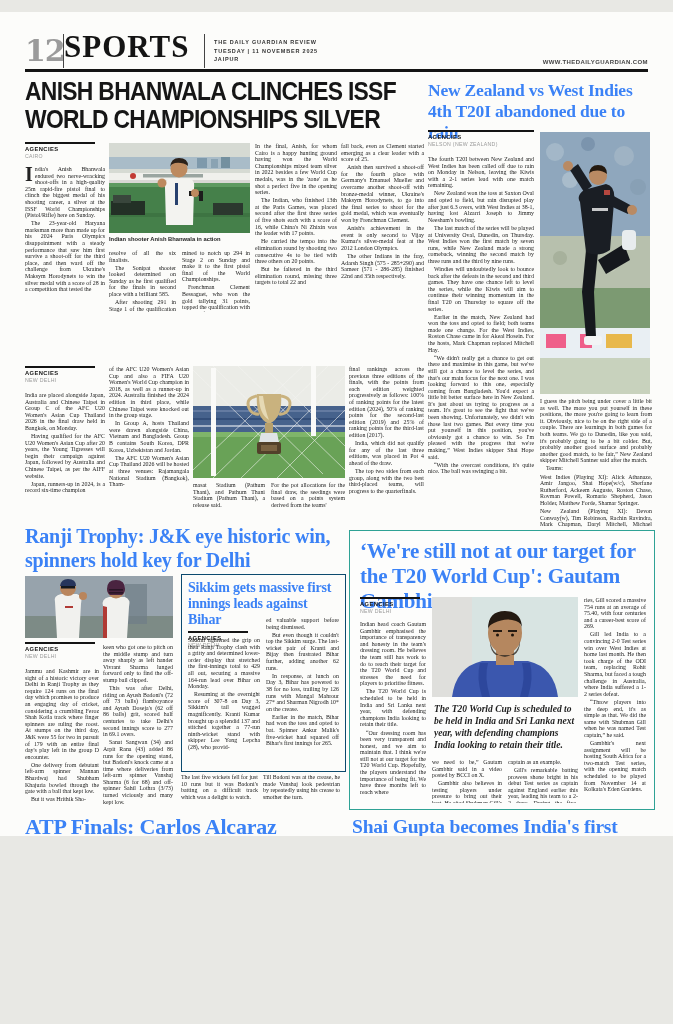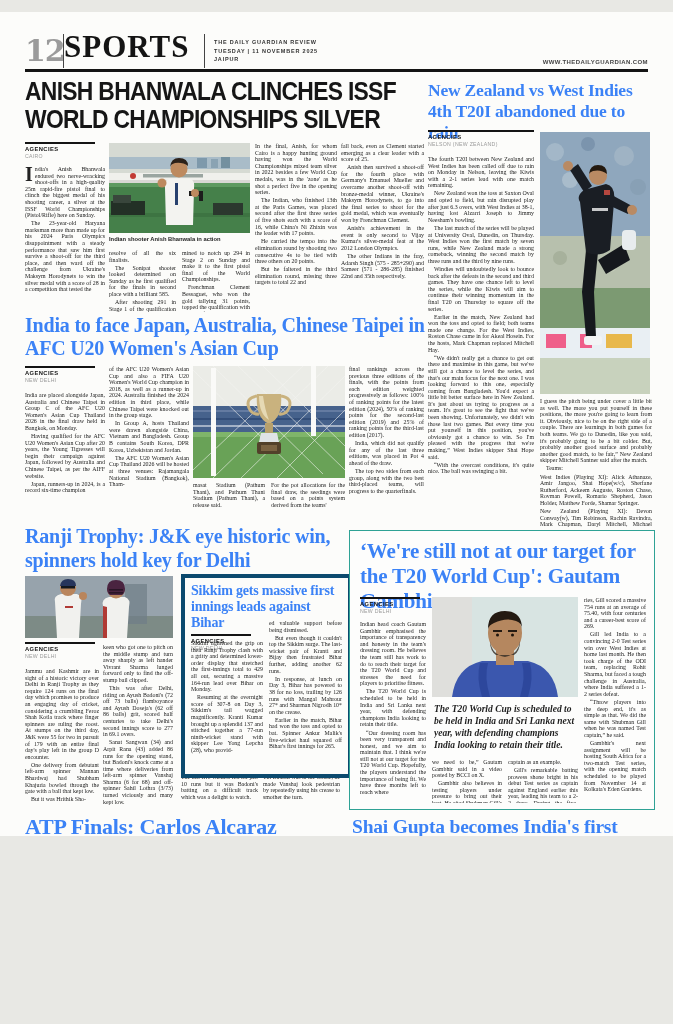--- a/index.html
+++ b/index.html
@@ -23,21 +23,21 @@
   .byline .city{font:5.2px "Liberation Sans",sans-serif;color:#9a9a9a;letter-spacing:.3px;margin-top:1px;text-transform:uppercase;}
   
   .col{font-size:5.9px;line-height:6.6px;text-align:justify;overflow:hidden;color:#222;}
   .col p{margin:0 0 1.5px 0;text-indent:6px;}
   .col p.ni{text-indent:0;}
   .dc::first-letter{float:left;font-size:20px;line-height:15px;font-weight:700;padding:1px 2px 0 0;}
   .photo{overflow:hidden;background:#d8d8d4;}
   .photo svg{display:block;}
   .caption{font:700 5.8px "Liberation Sans",sans-serif;color:#222;}
   .pullcap{font:italic 700 9.5px/12px "Liberation Serif",serif;color:#1f1f1f;}
-  .boxed{border:4px solid #0c4a6e;background:#fcfcfa;}
+  .boxed{border:1px solid #0c4a6e;background:#fcfcfa;}
   .teal-box{border:1.6px solid var(--accent,#2fa295);background:#fdfdfc;}
 </style>
 </head>
 <body>
 
 <div id="page">
 
   <div class="abs pageno" style="left:25px;top:21px;">12</div>
   <div class="abs vrule" style="left:63px;top:22px;height:34px;"></div>
   <div class="abs masthead" style="left:64px;top:17px;">SPORTS</div>
@@ -162,21 +162,20 @@
       </g>
     </svg>
   </div>
   <div class="abs col" style="left:540px;top:386px;width:112px;height:130px;">
     <p class="ni">I guess the pitch being under cover a little bit as well. The more you put yourself in these positions, the more you're going to learn from it. Obviously, nice to be on the right side of a couple. There are learnings in both games for both teams. We go to Dunedin, like you said, it's probably going to be a bit colder. But, probably another good surface and probably another good match, to be fair,” New Zealand skipper Mitchell Santner said after the match.</p>
     <p>Teams:</p>
     <p class="ni">West Indies (Playing XI): Alick Athanaze, Amir Jangoo, Shai Hope(w/c), Sherfane Rutherford, Ackeem Auguste, Roston Chase, Rovman Powell, Romario Shepherd, Jason Holder, Matthew Forde, Shamar Springer.</p>
     <p class="ni">New Zealand (Playing XI): Devon Conway(w), Tim Robinson, Rachin Ravindra, Mark Chapman, Daryl Mitchell, Michael Bracewell, James Neesham, Mitchell Santner(c), Kyle Jamieson, Ish Sodhi, Jacob Duffy.</p>
   </div>
 
-  <div class="abs hl-serif" style="left:25px;top:302px;width:400px;font-size:20px;line-height:23px;">India to face Japan, Australia, Chinese Taipei in AFC U20 Women's Asian Cup</div>
   <div class="abs byline" style="left:25px;top:354px;width:70px;">
     <div class="brule"></div>
     <div class="agency">AGENCIES</div>
     <div class="city">NEW DELHI</div>
   </div>
   <div class="abs col" style="left:25px;top:380px;width:80px;height:130px;">
     <p class="ni">India are placed alongside Japan, Australia and Chinese Taipei in Group C of the AFC U20 Women's Asian Cup Thailand 2026 in the final draw held in Bangkok, on Monday.</p>
     <p>Having qualified for the AFC U20 Women's Asian Cup after 20 years, the Young Tigresses will begin their campaign against Japan, followed by Australia and Chinese Taipei, as per the AIFF website.</p>
     <p>Japan, runners-up in 2024, is a record six-time champion</p>
   </div>

